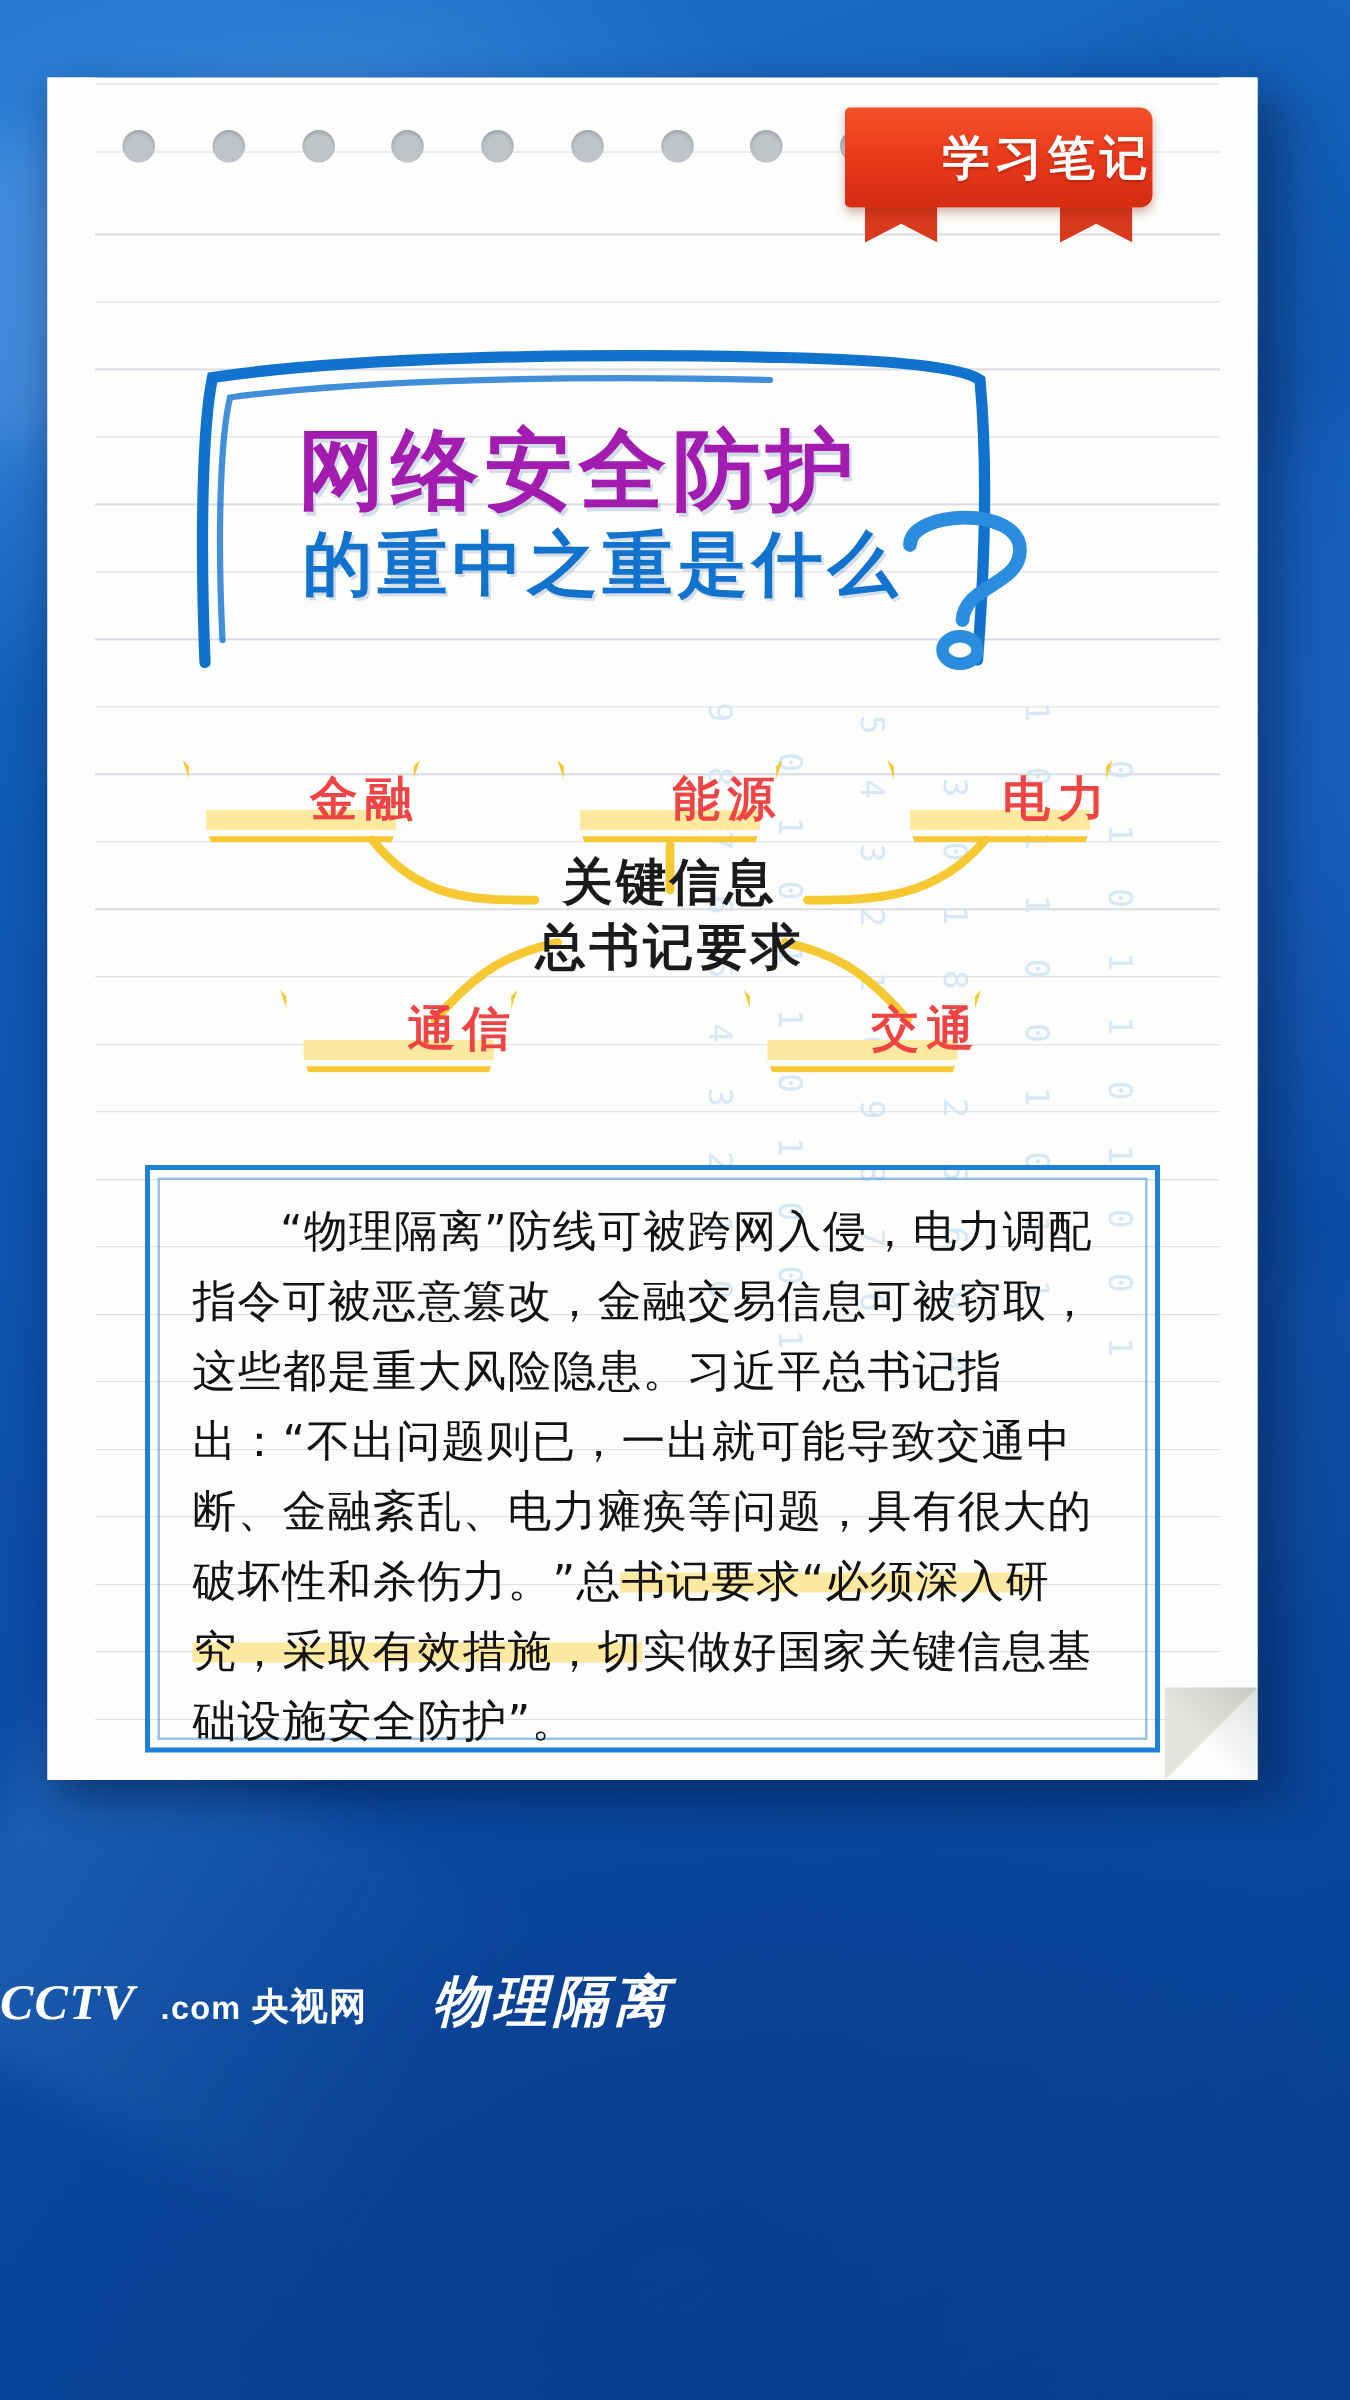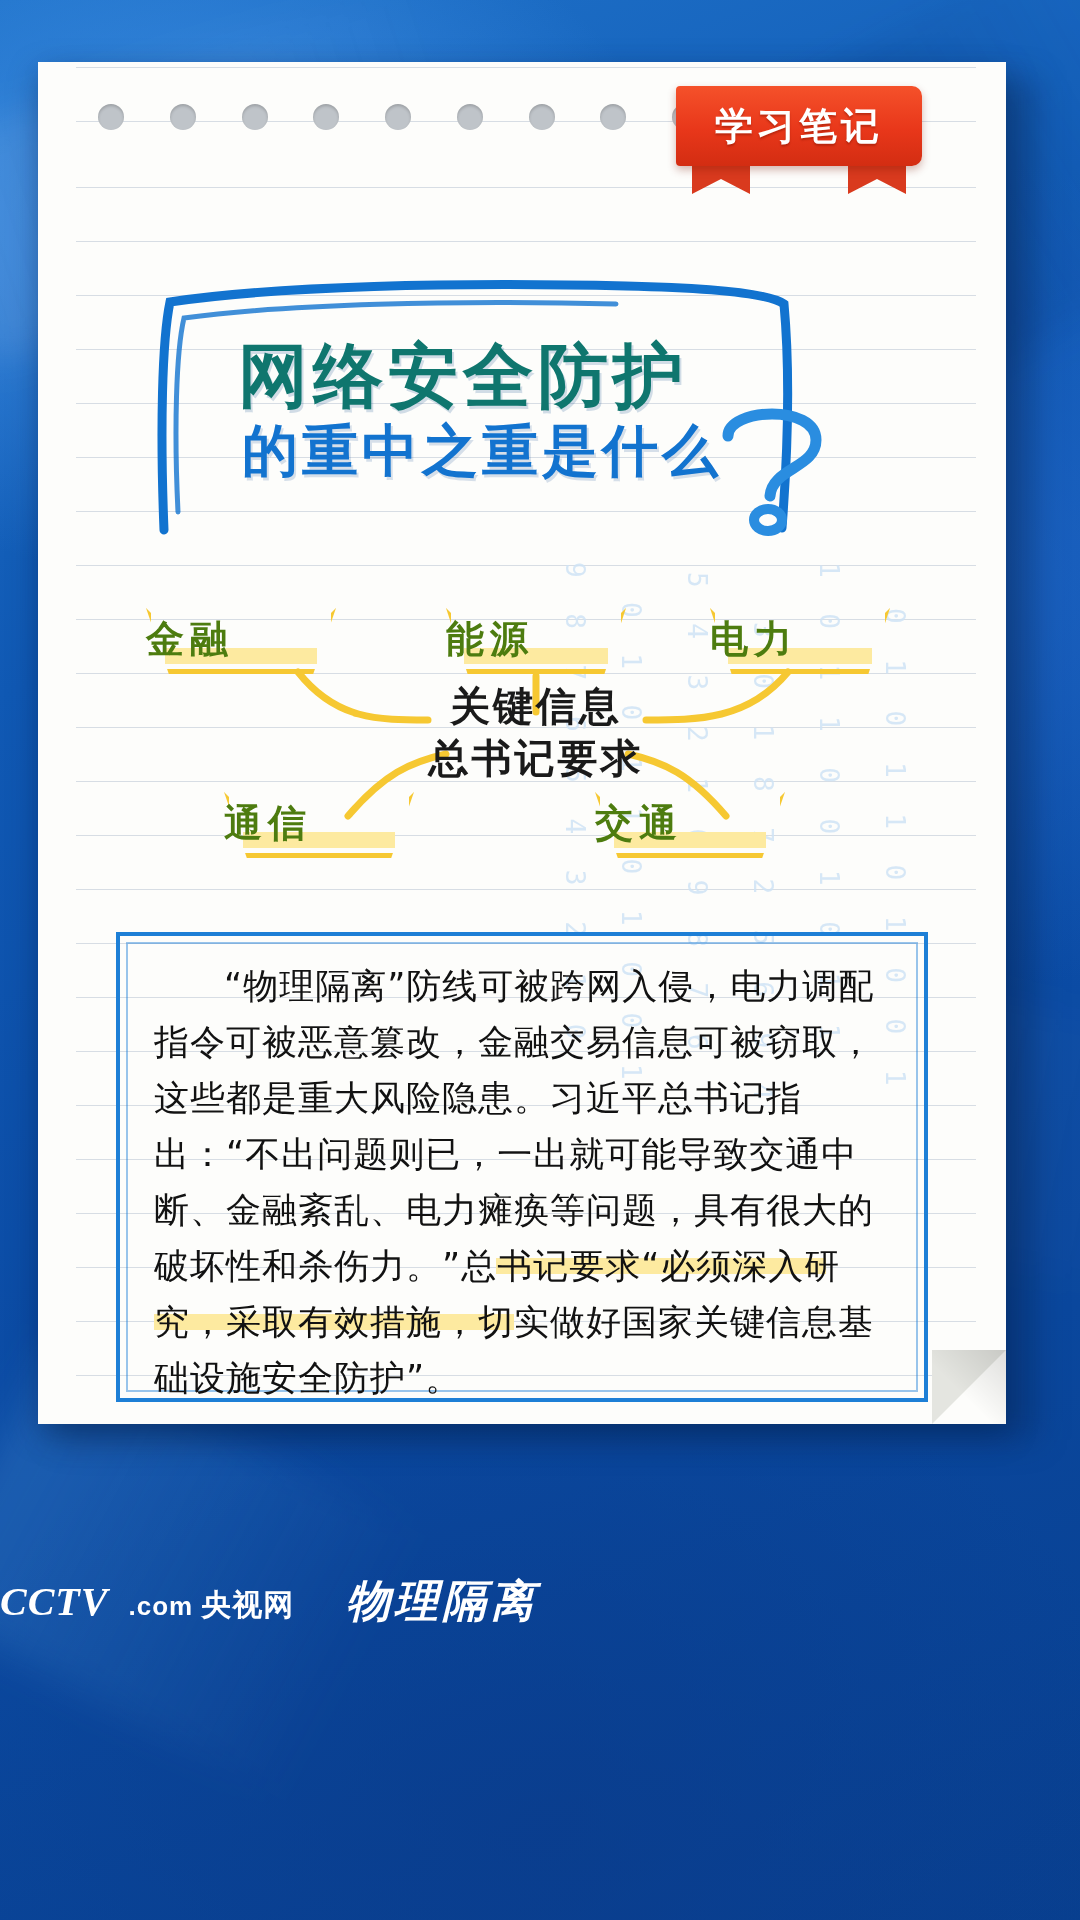--- a/index.html
+++ b/index.html
@@ -133,21 +133,21 @@
   .ribbon .tail-r { right: 16px; clip-path: polygon(0 0, 100% 0, 100% 100%, 50% 66%, 0 100%); }
   .ribbon .band {
     position: absolute;
     left: 0; top: 0;
     width: 246px; height: 80px;
     background: linear-gradient(180deg, #f5512a 0%, #e8371a 55%, #d32d12 100%);
     border-radius: 4px 10px 10px 4px;
     box-shadow: 0 4px 8px rgba(120,20,0,0.3);
     display: flex;
     align-items: center;
-    justify-content: center;
+    justify-content: flex-end;
   }
   .ribbon .band span {
     color: #ffffff;
     font-size: 38px;
     font-weight: bold;
     letter-spacing: 4px;
     font-family: "DejaVu Sans", sans-serif;
     text-shadow: 0 2px 2px rgba(130,20,0,0.45);
   }
 
@@ -178,21 +178,21 @@
     height: 258px;
   }
   .title-frame svg { position: absolute; left: 0; top: 0; }
   .title-main {
     position: absolute;
     left: 82px;
     top: 50px;
     font-family: "DejaVu Sans", sans-serif;
     font-size: 70px;
     font-weight: bold;
-    color: #0f766e;
+    color: #a21caf;
     letter-spacing: 5px;
     text-shadow: 2px 3px 0 rgba(10,70,140,0.18);
   }
   .title-sub {
     position: absolute;
     left: 86px;
     top: 134px;
     font-family: "DejaVu Sans", sans-serif;
     font-size: 56px;
     font-weight: bold;
@@ -201,25 +201,25 @@
     text-shadow: 2px 3px 0 rgba(10,70,140,0.16);
   }
 
   
   .map { position: absolute; left: 60px; top: 540px; width: 880px; height: 300px; }
   .tag {
     position: absolute;
     height: 66px;
     display: flex;
     align-items: center;
-    justify-content: flex-start;
+    justify-content: flex-end;
     font-family: "DejaVu Sans", sans-serif;
     font-size: 38px;
     font-weight: bold;
-    color: #4d7c0f;
+    color: #ef4444;
     letter-spacing: 6px;
   }
   .tag .plate {
     position: absolute;
     left: 0; top: 0; right: 0; bottom: 0;
     border: 5px solid #f6c832;
     border-top-color: transparent;
     clip-path: polygon(0 0, 100% 0, 88% 100%, 12% 100%);
     background: rgba(255,255,255,0.0);
   }

